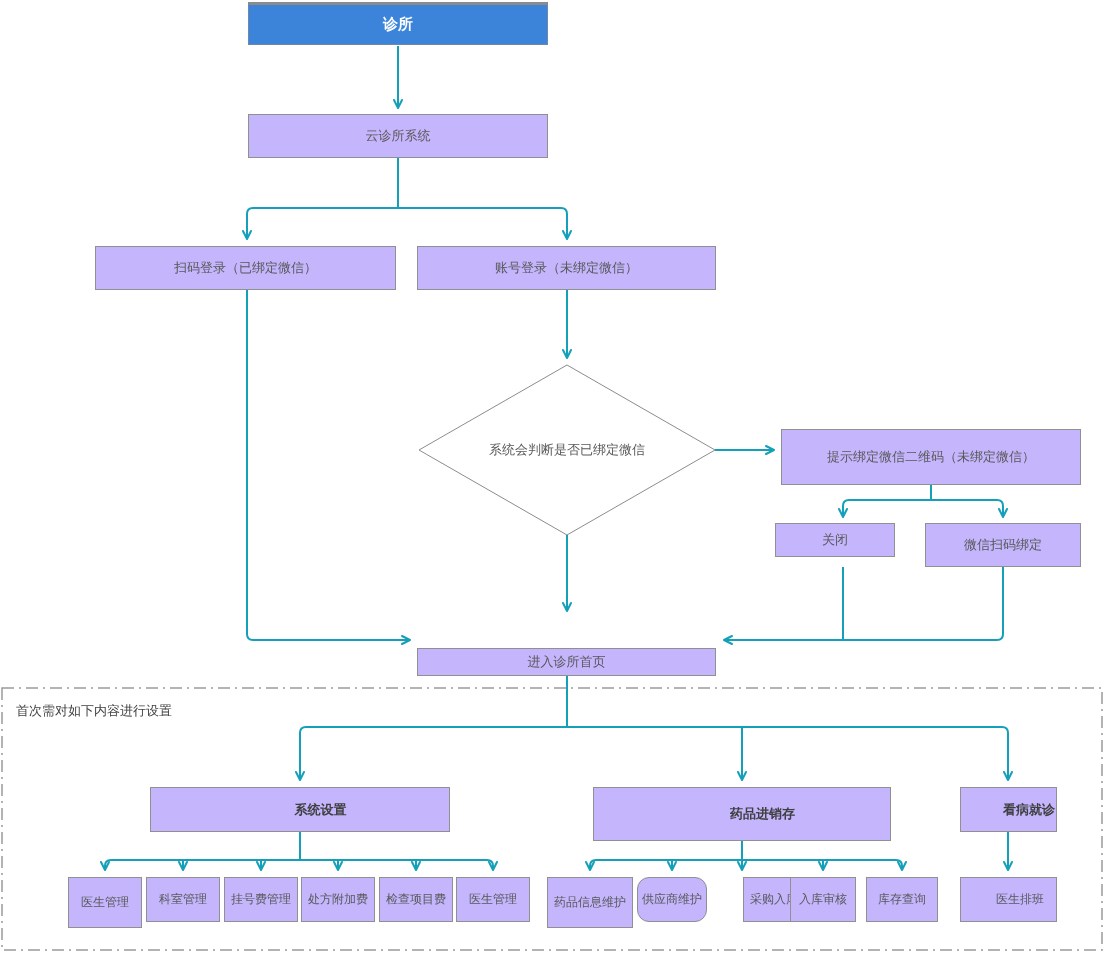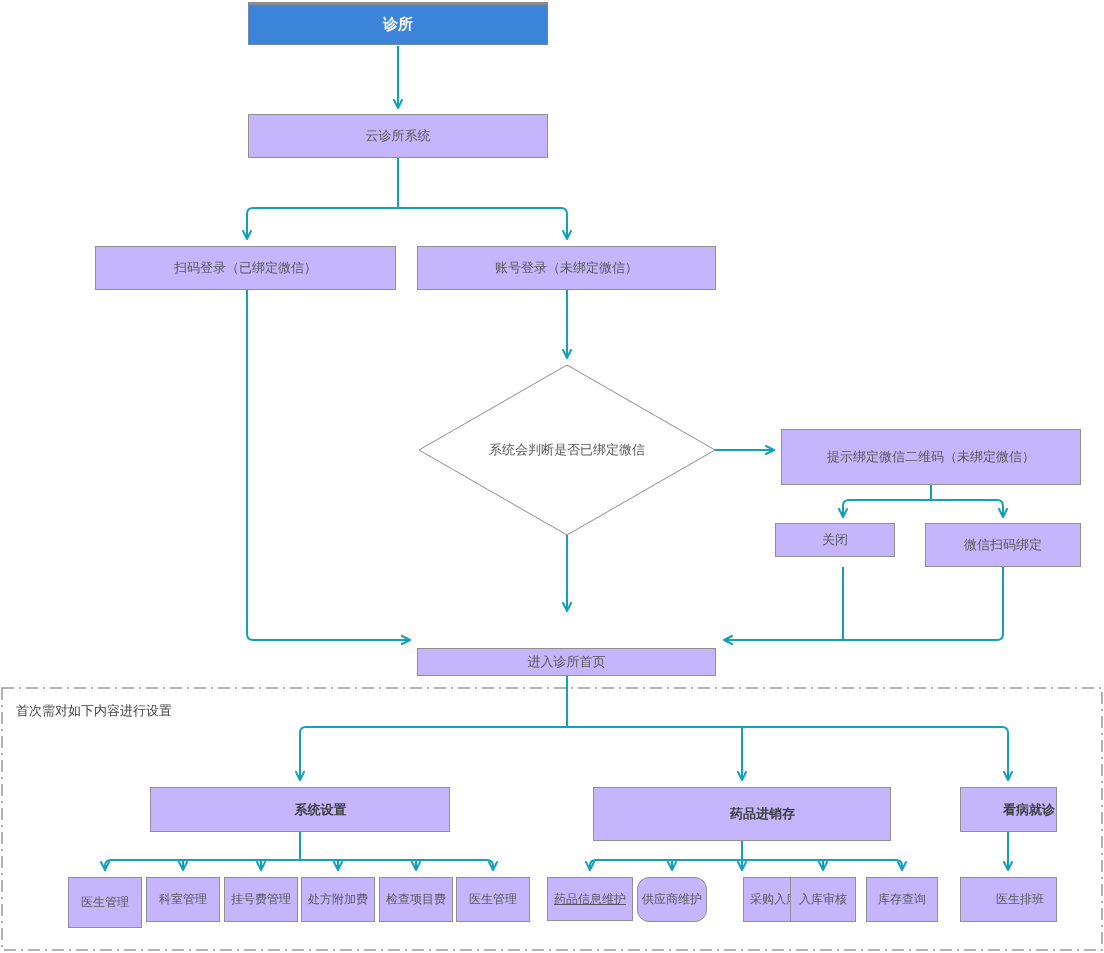--- a/index.html
+++ b/index.html
@@ -129,21 +129,21 @@
 
   <div class="node bold" style="left:960px;top:787px;width:97px;height:45px;">看病就诊</div>
 
   <div class="node leaf" style="left:68px;top:877px;width:74px;height:51px;">医生管理</div>
   <div class="node leaf" style="left:146px;top:877px;width:74px;height:45px;">科室管理</div>
   <div class="node leaf" style="left:224px;top:877px;width:74px;height:45px;">挂号费管理</div>
   <div class="node leaf" style="left:301px;top:877px;width:74px;height:45px;">处方附加费</div>
   <div class="node leaf" style="left:379px;top:877px;width:74px;height:45px;">检查项目费</div>
   <div class="node leaf" style="left:456px;top:877px;width:74px;height:45px;">医生管理</div>
 
-  <div class="node leaf" style="left:547px;top:877px;width:86px;height:44px;text-decoration:underline;">药品信息维护</div>
+  <div class="node leaf" style="left:547px;top:877px;width:86px;height:51px;">药品信息维护</div>
   <div class="node leaf" style="left:637px;top:877px;width:70px;height:45px;border-radius:12px;">供应商维护</div>
   <div class="node leaf" style="left:711px;top:877px;width:62px;height:45px;margin-left:32px;">采购入库</div>
   <div class="node leaf" style="left:790px;top:877px;width:66px;height:45px;">入库审核</div>
   <div class="node leaf" style="left:866px;top:877px;width:72px;height:45px;">库存查询</div>
 
   <div class="node leaf" style="left:960px;top:877px;width:97px;height:45px;padding-left:23px;">医生排班</div>
 
 </div>
 
 </body></html>

